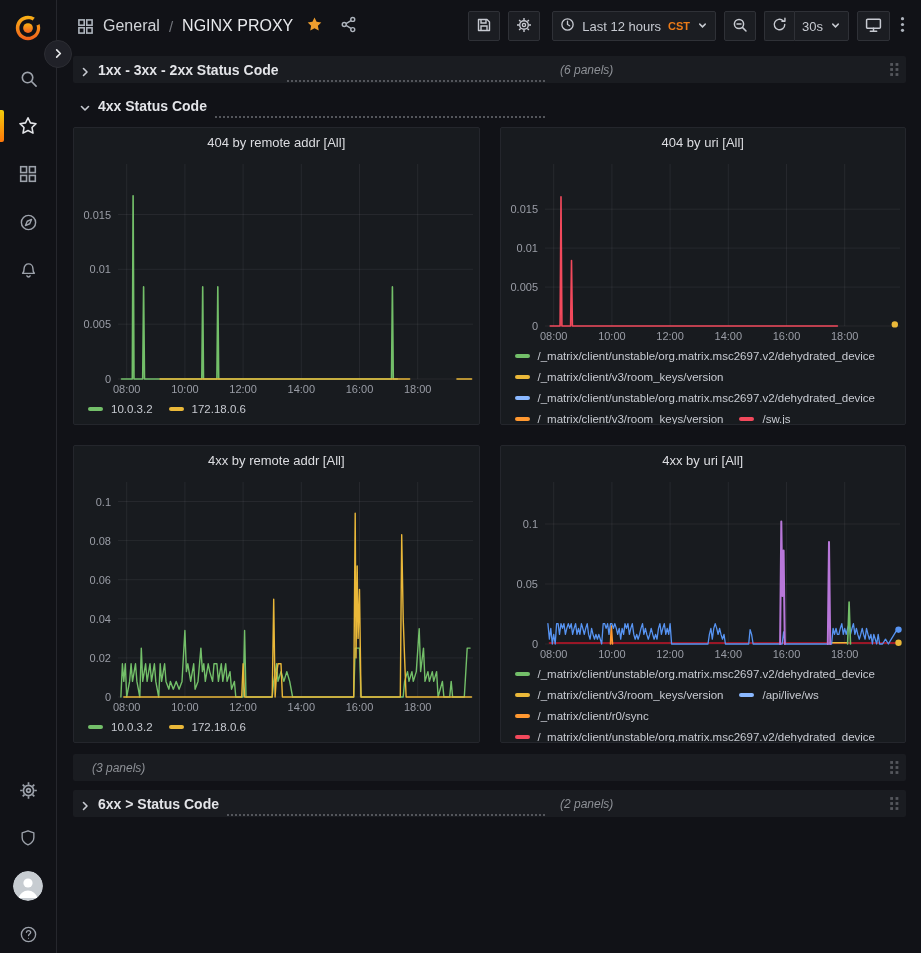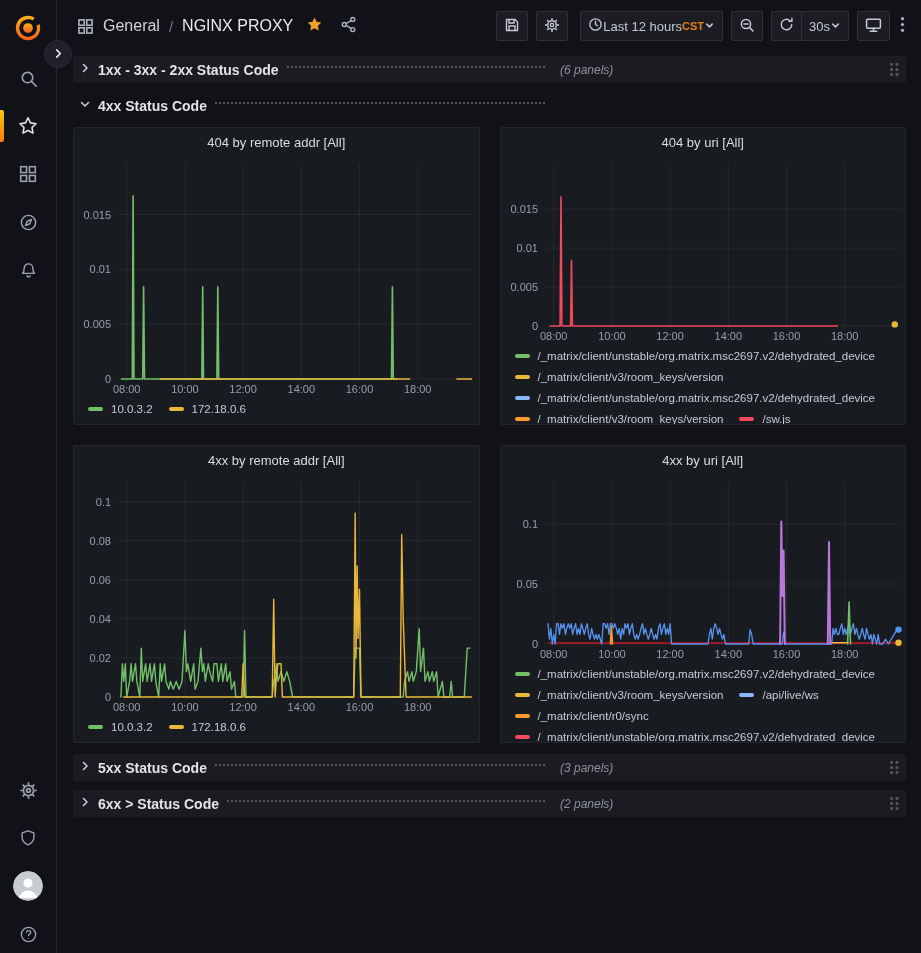--- a/index.html
+++ b/index.html
@@ -27,21 +27,21 @@
   .topbar{height:52px;display:flex;align-items:center;padding:0 14px 0 20px;}
   .crumbs{display:flex;align-items:center;gap:9px;}
   .crumb-icon{color:#aeb4bd;display:flex;}
   .crumb{font-size:16px;color:#d2d4d8;cursor:pointer;}
   .crumb.title{color:#e9eaed;}
   .crumb-sep{color:#73767d;font-size:15px;}
   .icon-btn{background:none;border:none;color:#aeb4bd;display:flex;align-items:center;
             justify-content:center;padding:4px;cursor:pointer;}
   .topbar-right{margin-left:auto;display:flex;align-items:center;gap:8px;}
   .tbtn{height:30px;min-width:30px;background:#1b1d22;border:1px solid #2f3137;border-radius:2px;
-        color:#c7cad1;display:flex;align-items:center;justify-content:center;gap:0;
+        color:#c7cad1;display:flex;align-items:center;justify-content:center;gap:7px;
         padding:0 7px;font-size:13px;cursor:pointer;font-family:inherit;}
   .tgroup{display:flex;}
   .tgroup .tbtn{border-radius:0;}
   .tgroup .tbtn:first-child{border-radius:2px 0 0 2px;border-right:none;}
   .tgroup .tbtn:last-child{border-radius:0 2px 2px 0;}
   .tz{color:#eb7b18;font-size:11px;font-weight:700;}
 
   
   .subbar{height:40px;display:flex;align-items:center;padding:0 14px;gap:4px;}
   .vlabel{height:30px;display:flex;align-items:center;padding:0 10px;background:#16181d;
@@ -51,21 +51,21 @@
           display:flex;align-items:center;justify-content:flex-end;padding:0 8px;color:#c7cad1;cursor:pointer;}
   .vselect{height:30px;background:#16181d;border:1px solid #2b2d33;border-radius:2px;
           display:flex;align-items:center;gap:6px;padding:0 10px;color:#d8d9da;cursor:pointer;}
   .gap22{width:18px;}
 
   
   .dash{padding:4px 15px 0 16px;}
   .row-header{height:27px;display:flex;align-items:center;padding:0 6px;margin-bottom:9px;
               cursor:pointer;border-radius:2px;color:#c7cad1;}
   .row-header.collapsed{background:#1a1c21;}
-  .row-left{display:flex;align-items:flex-start;flex:0 0 468px;min-width:0;}
+  .row-left{display:flex;align-items:flex-end;flex:0 0 468px;min-width:0;}
   .row-title{font-size:14px;font-weight:700;color:#e3e4e8;margin:0 6px 0 7px;white-space:nowrap;}
   .dots{flex:1;border-bottom:2px dotted #53555b;transform:translateY(4px);margin:0 2px;}
   .row-count{font-size:12px;font-style:italic;color:#8d9096;margin-left:13px;white-space:nowrap;}
   .row-handle{margin-left:auto;color:#55575d;display:flex;cursor:grab;}
   .chev{display:flex;color:#c7cad1;}
 
   
   .grid{display:grid;grid-template-columns:1fr 1fr;gap:20px;margin-bottom:11px;}
   .panel{height:296px;background:#181b1f;border:1px solid #24262c;border-radius:2px;
          display:flex;flex-direction:column;min-width:0;}
@@ -516,29 +516,20 @@
               <div class="legend-item">
                 <span class="swatch" style="background: rgb(242, 73, 92);"></span>
                 <span>/_matrix/client/unstable/org.matrix.msc2697.v2/dehydrated_device</span>
               </div>
             </div>
         </section>
 
       </div>
 
       <div class="row-header collapsed">
-        <div class="row-left">
-          <span class="chev">
-            <svg width="12" height="12" viewBox="0 0 12 12" fill="none" stroke="currentColor" stroke-width="1.6">
-                <path d="M4.5 2.5L8 6l-3.5 3.5" stroke-linecap="round" stroke-linejoin="round"></path>
-              </svg>
-          </span>
-          <span class="row-title">5xx Status Code</span>
-          <span class="dots"></span>
-        </div>
         <span class="row-count">(3 panels)</span>
         <span class="row-handle">
           <svg width="11" height="15" viewBox="0 0 10 14" fill="currentColor">
               <rect x="1" y="1" width="2.6" height="2.6"></rect>
               <rect x="6" y="1" width="2.6" height="2.6"></rect>
               <rect x="1" y="5.7" width="2.6" height="2.6"></rect>
               <rect x="6" y="5.7" width="2.6" height="2.6"></rect>
               <rect x="1" y="10.4" width="2.6" height="2.6"></rect>
               <rect x="6" y="10.4" width="2.6" height="2.6"></rect>
             </svg>

